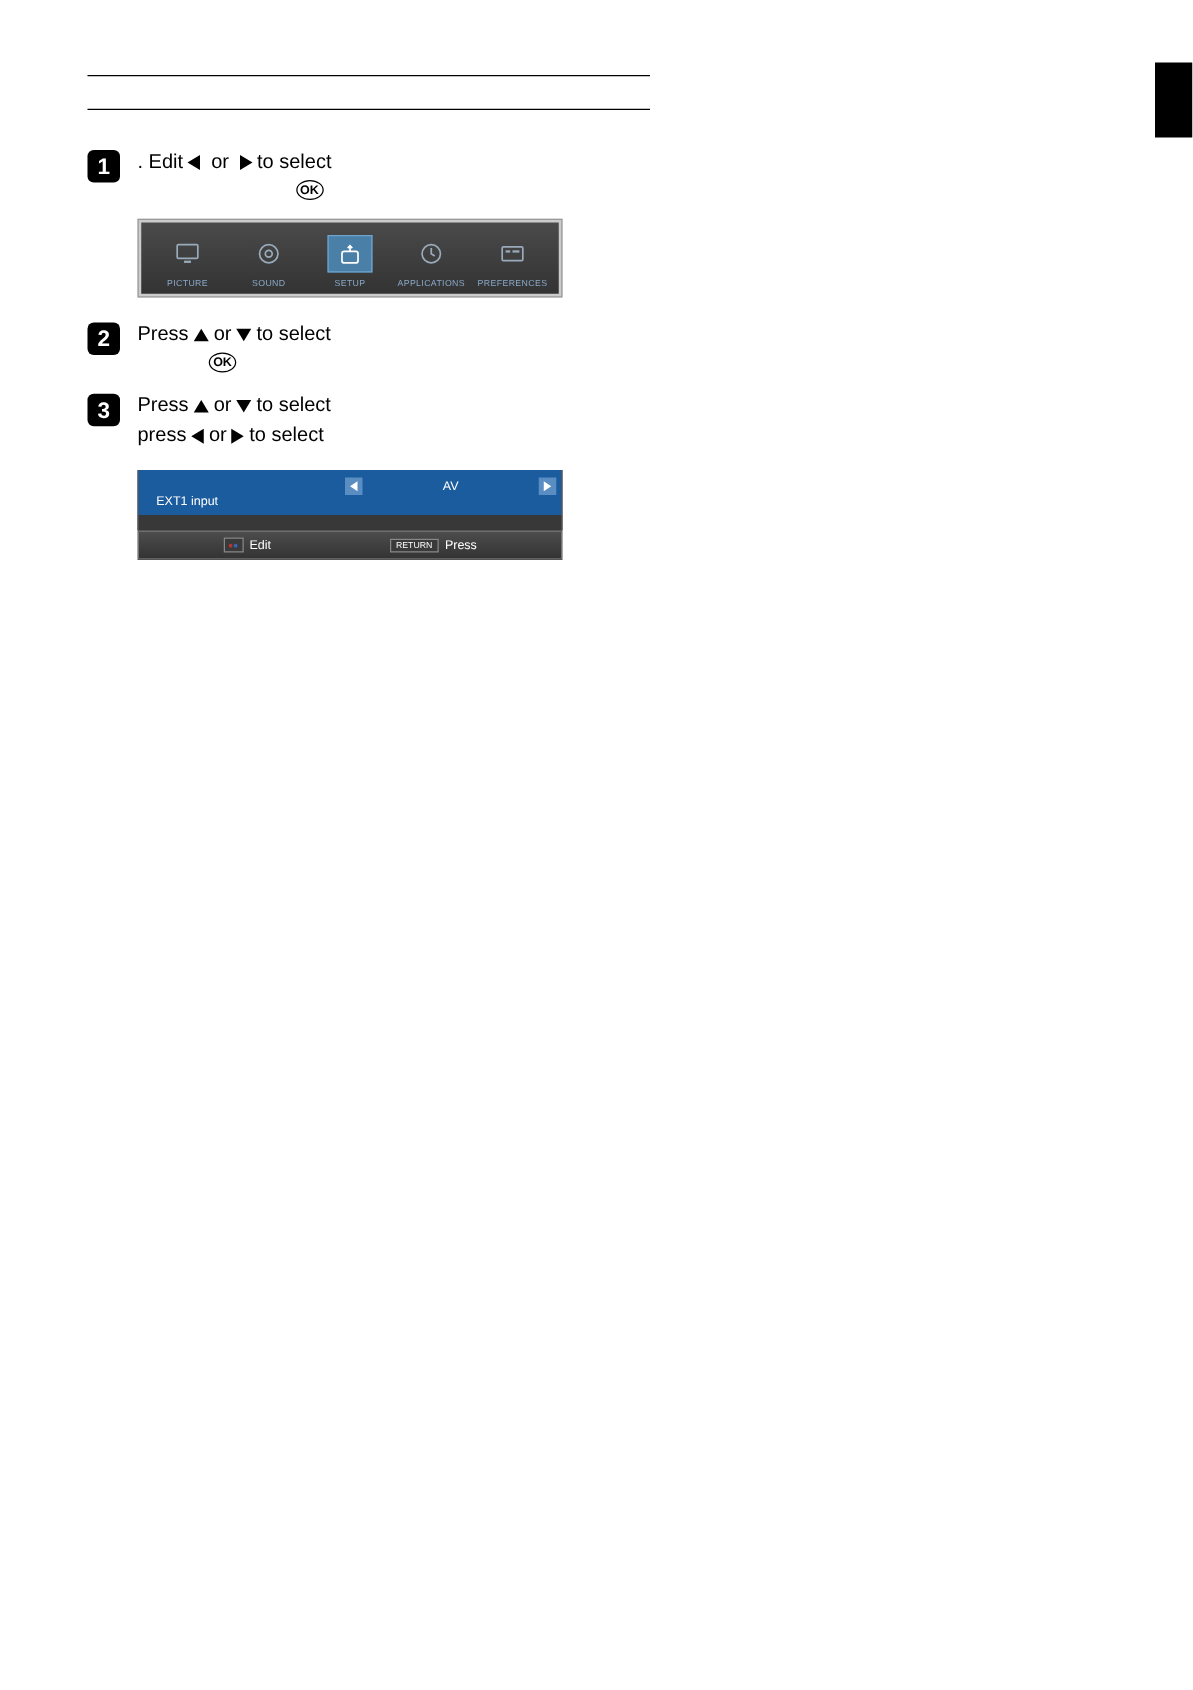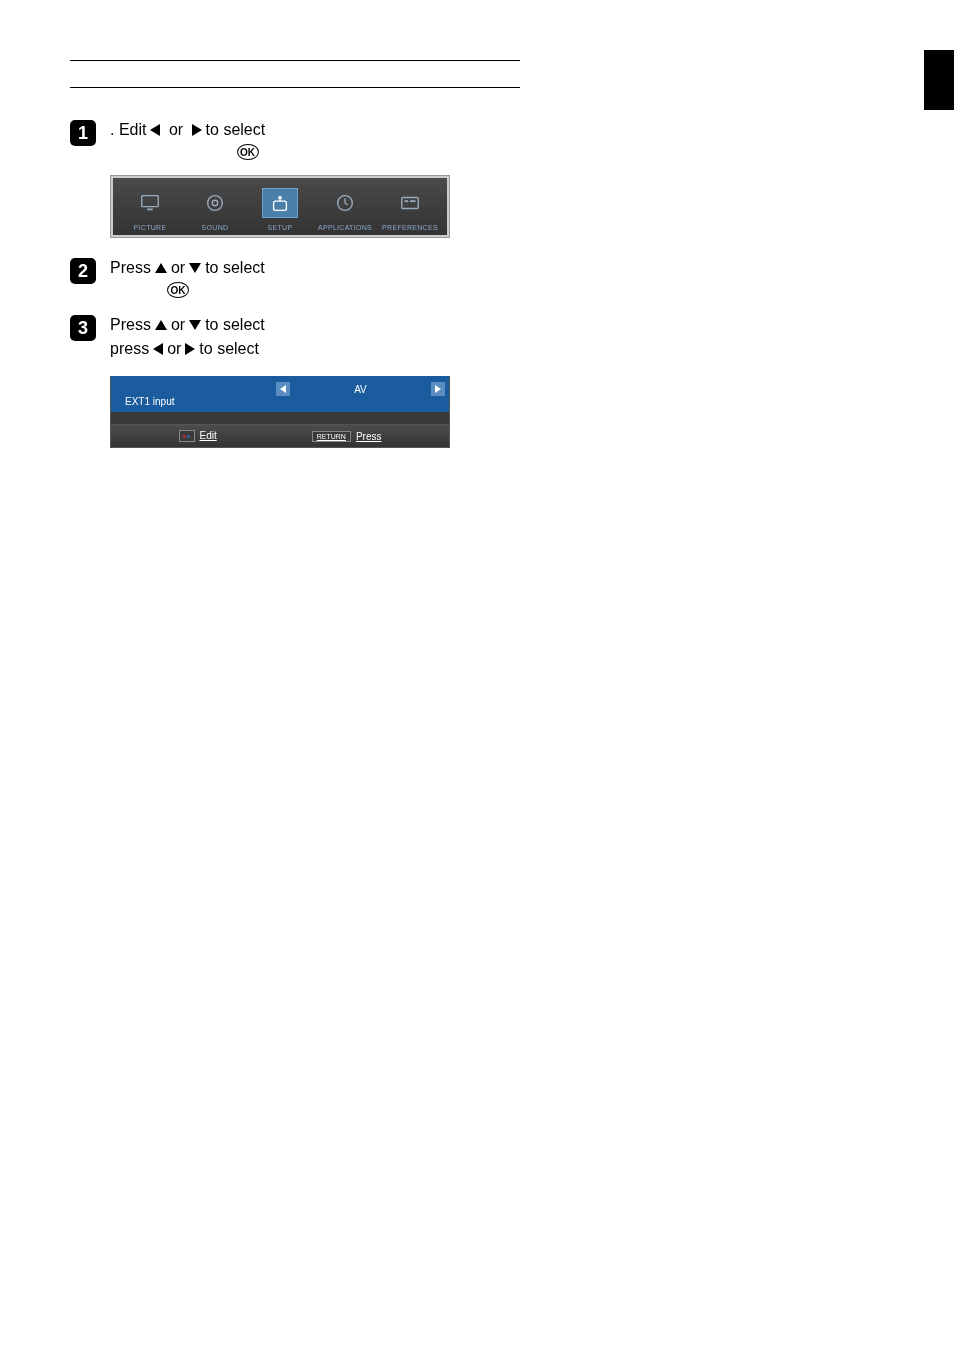--- a/index.html
+++ b/index.html
@@ -249,22 +249,22 @@
       justify-content: space-around;
       align-items: center;
       font-size: 10px;
       color: #fff;
       padding: 5px 20px;
       border: 1px solid #555;
     }
     
     .footer-item {
       display: flex;
+      align-items: center;
       gap: 5px;
-      text-decoration: underline;
     }
     
     .dots-icon {
       width: 16px;
       height: 12px;
       border: 1px solid #888;
       display: flex;
       align-items: center;
       justify-content: center;
       gap: 1px;

